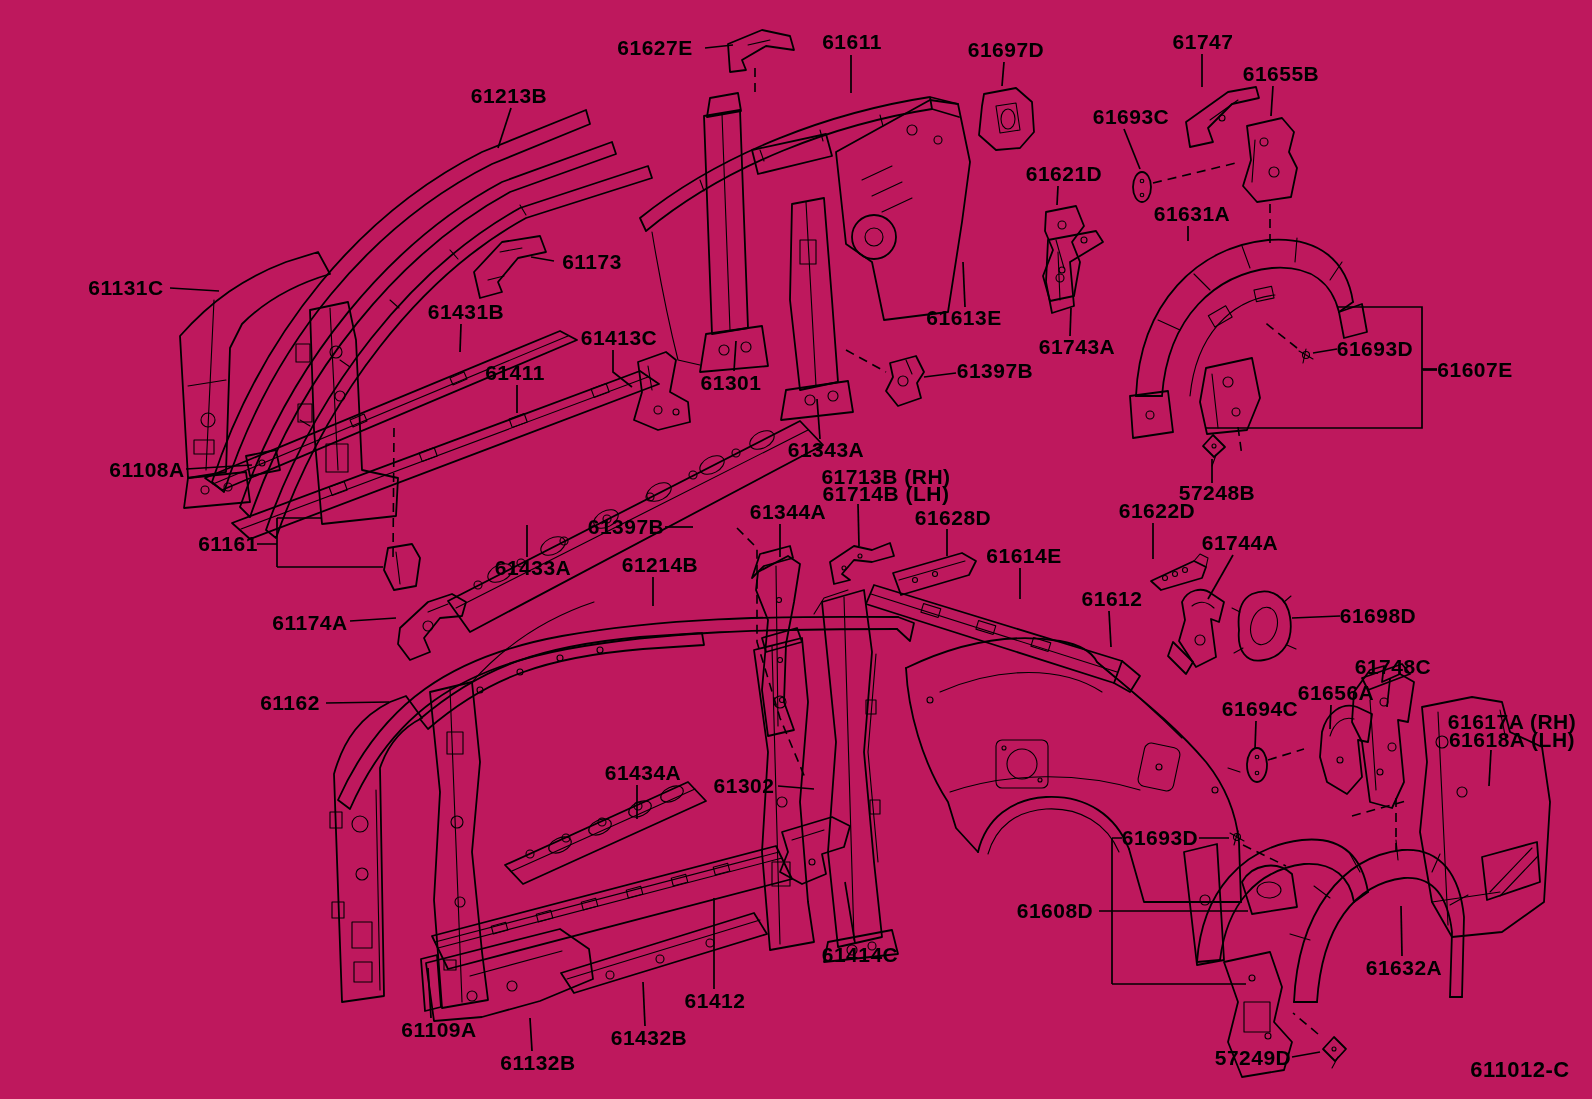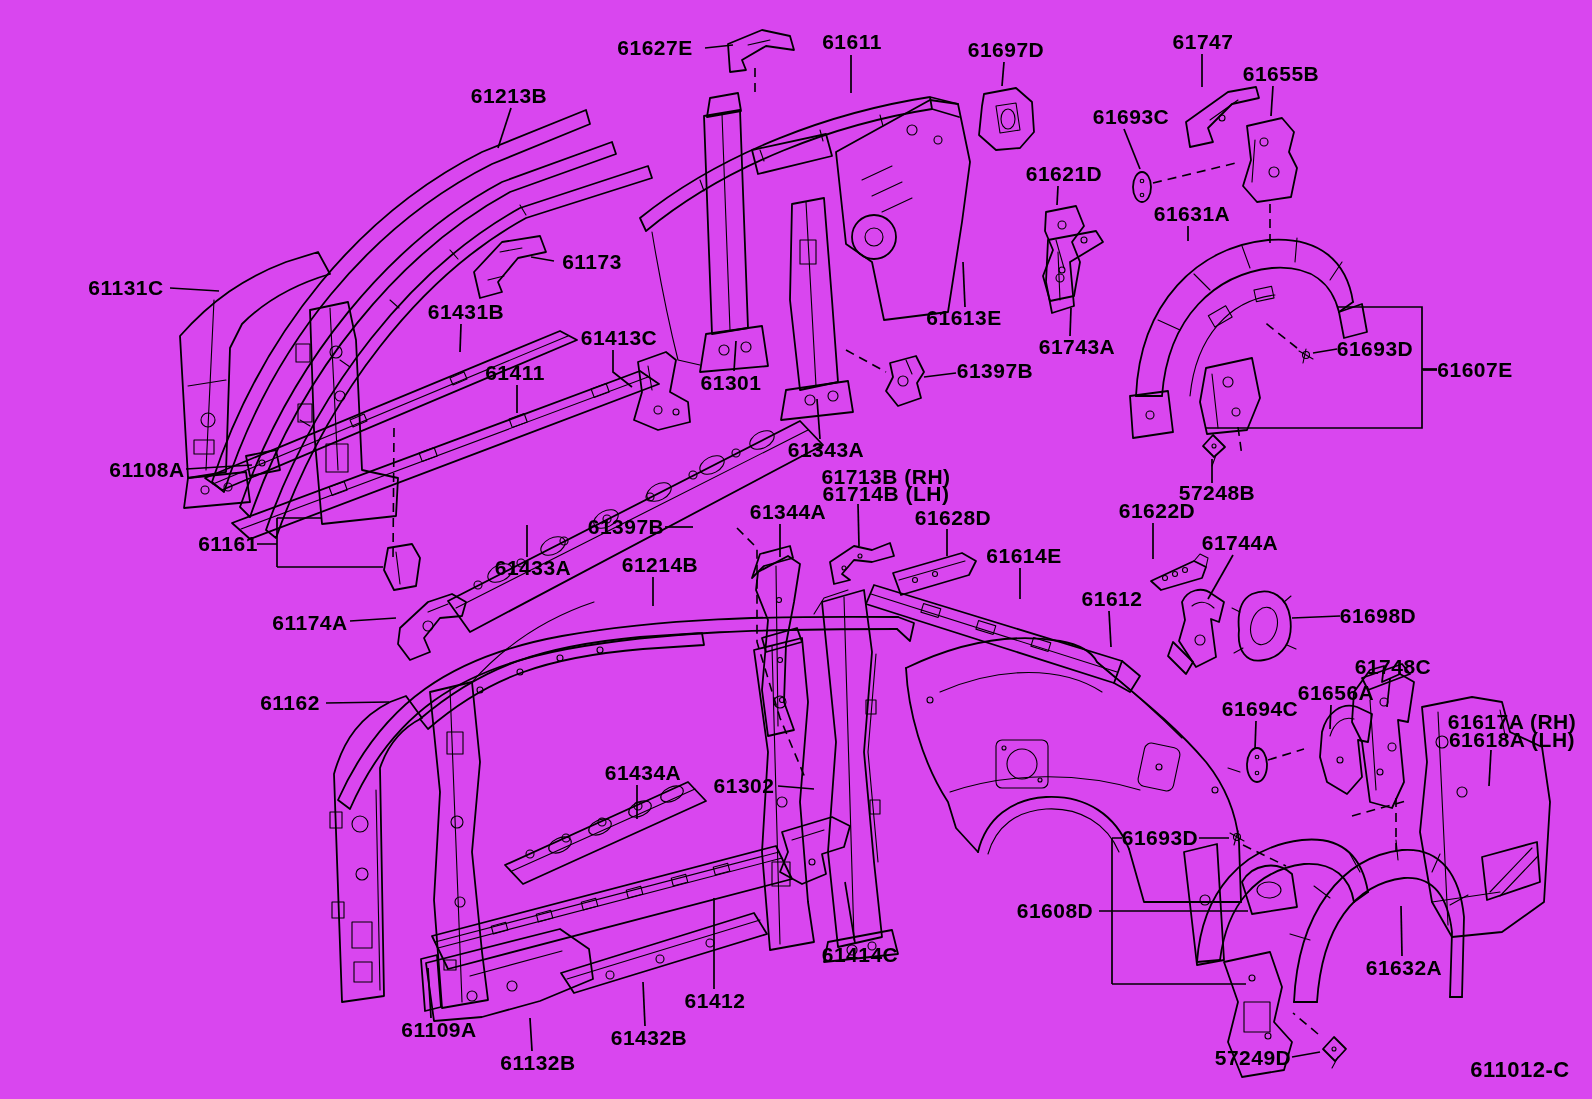--- a/index.html
+++ b/index.html
@@ -1,16 +1,16 @@
 <!DOCTYPE html>
 <html><head>
 <meta charset="utf-8">
 <style>
   html,body{margin:0;padding:0;background:#ffffff;}
-  .stage{position:relative;width:1592px;height:1099px;background:#d946ef;overflow:hidden;}
+  .stage{position:relative;width:1592px;height:1099px;background:#be185d;overflow:hidden;}
   svg{display:block;}
   .part{stroke:#000;fill:none;stroke-width:1.8;stroke-linejoin:round;stroke-linecap:round;}
   .detail{stroke:#000;fill:none;stroke-width:1.1;stroke-linejoin:round;stroke-linecap:round;}
   .leader{stroke:#000;fill:none;stroke-width:1.7;}
   .dashed{stroke:#000;fill:none;stroke-width:1.6;stroke-dasharray:9 6;}
   .pn{font-family:"Liberation Sans", sans-serif;font-weight:700;font-size:21px;fill:#000;letter-spacing:0.5px;}
   .pn-big{font-size:22px;}
 </style>
 </head>
 <body>

